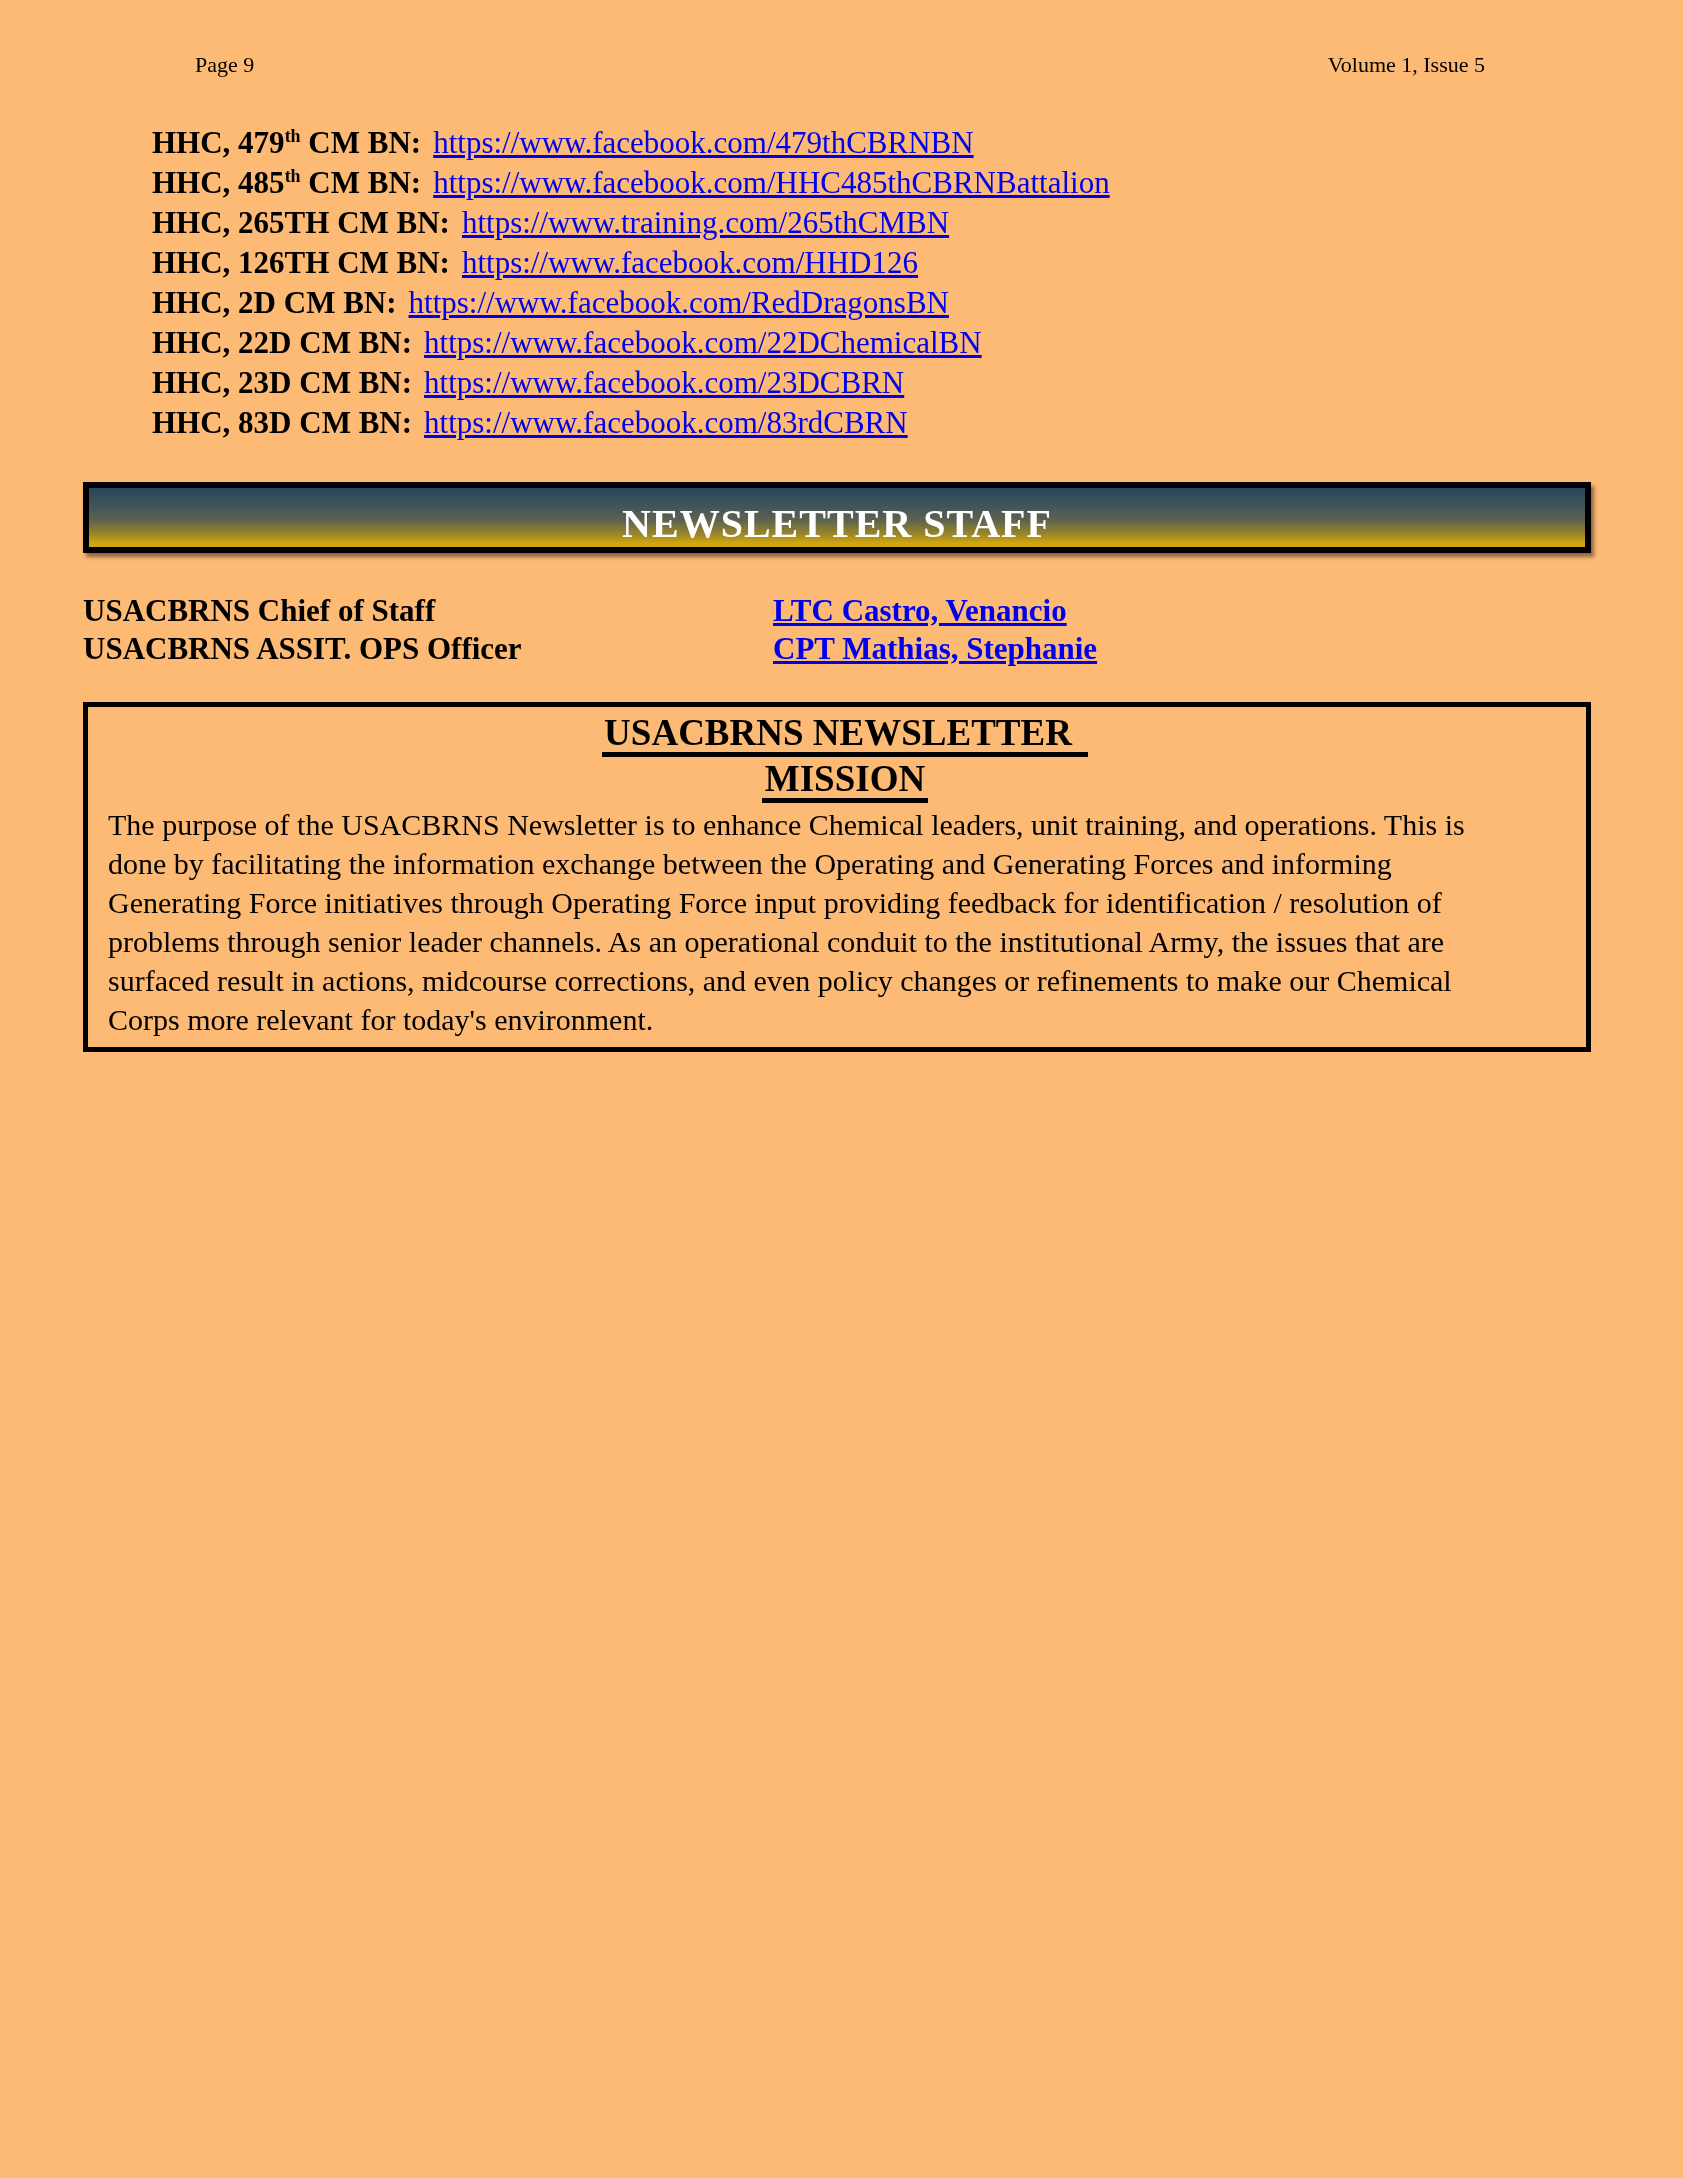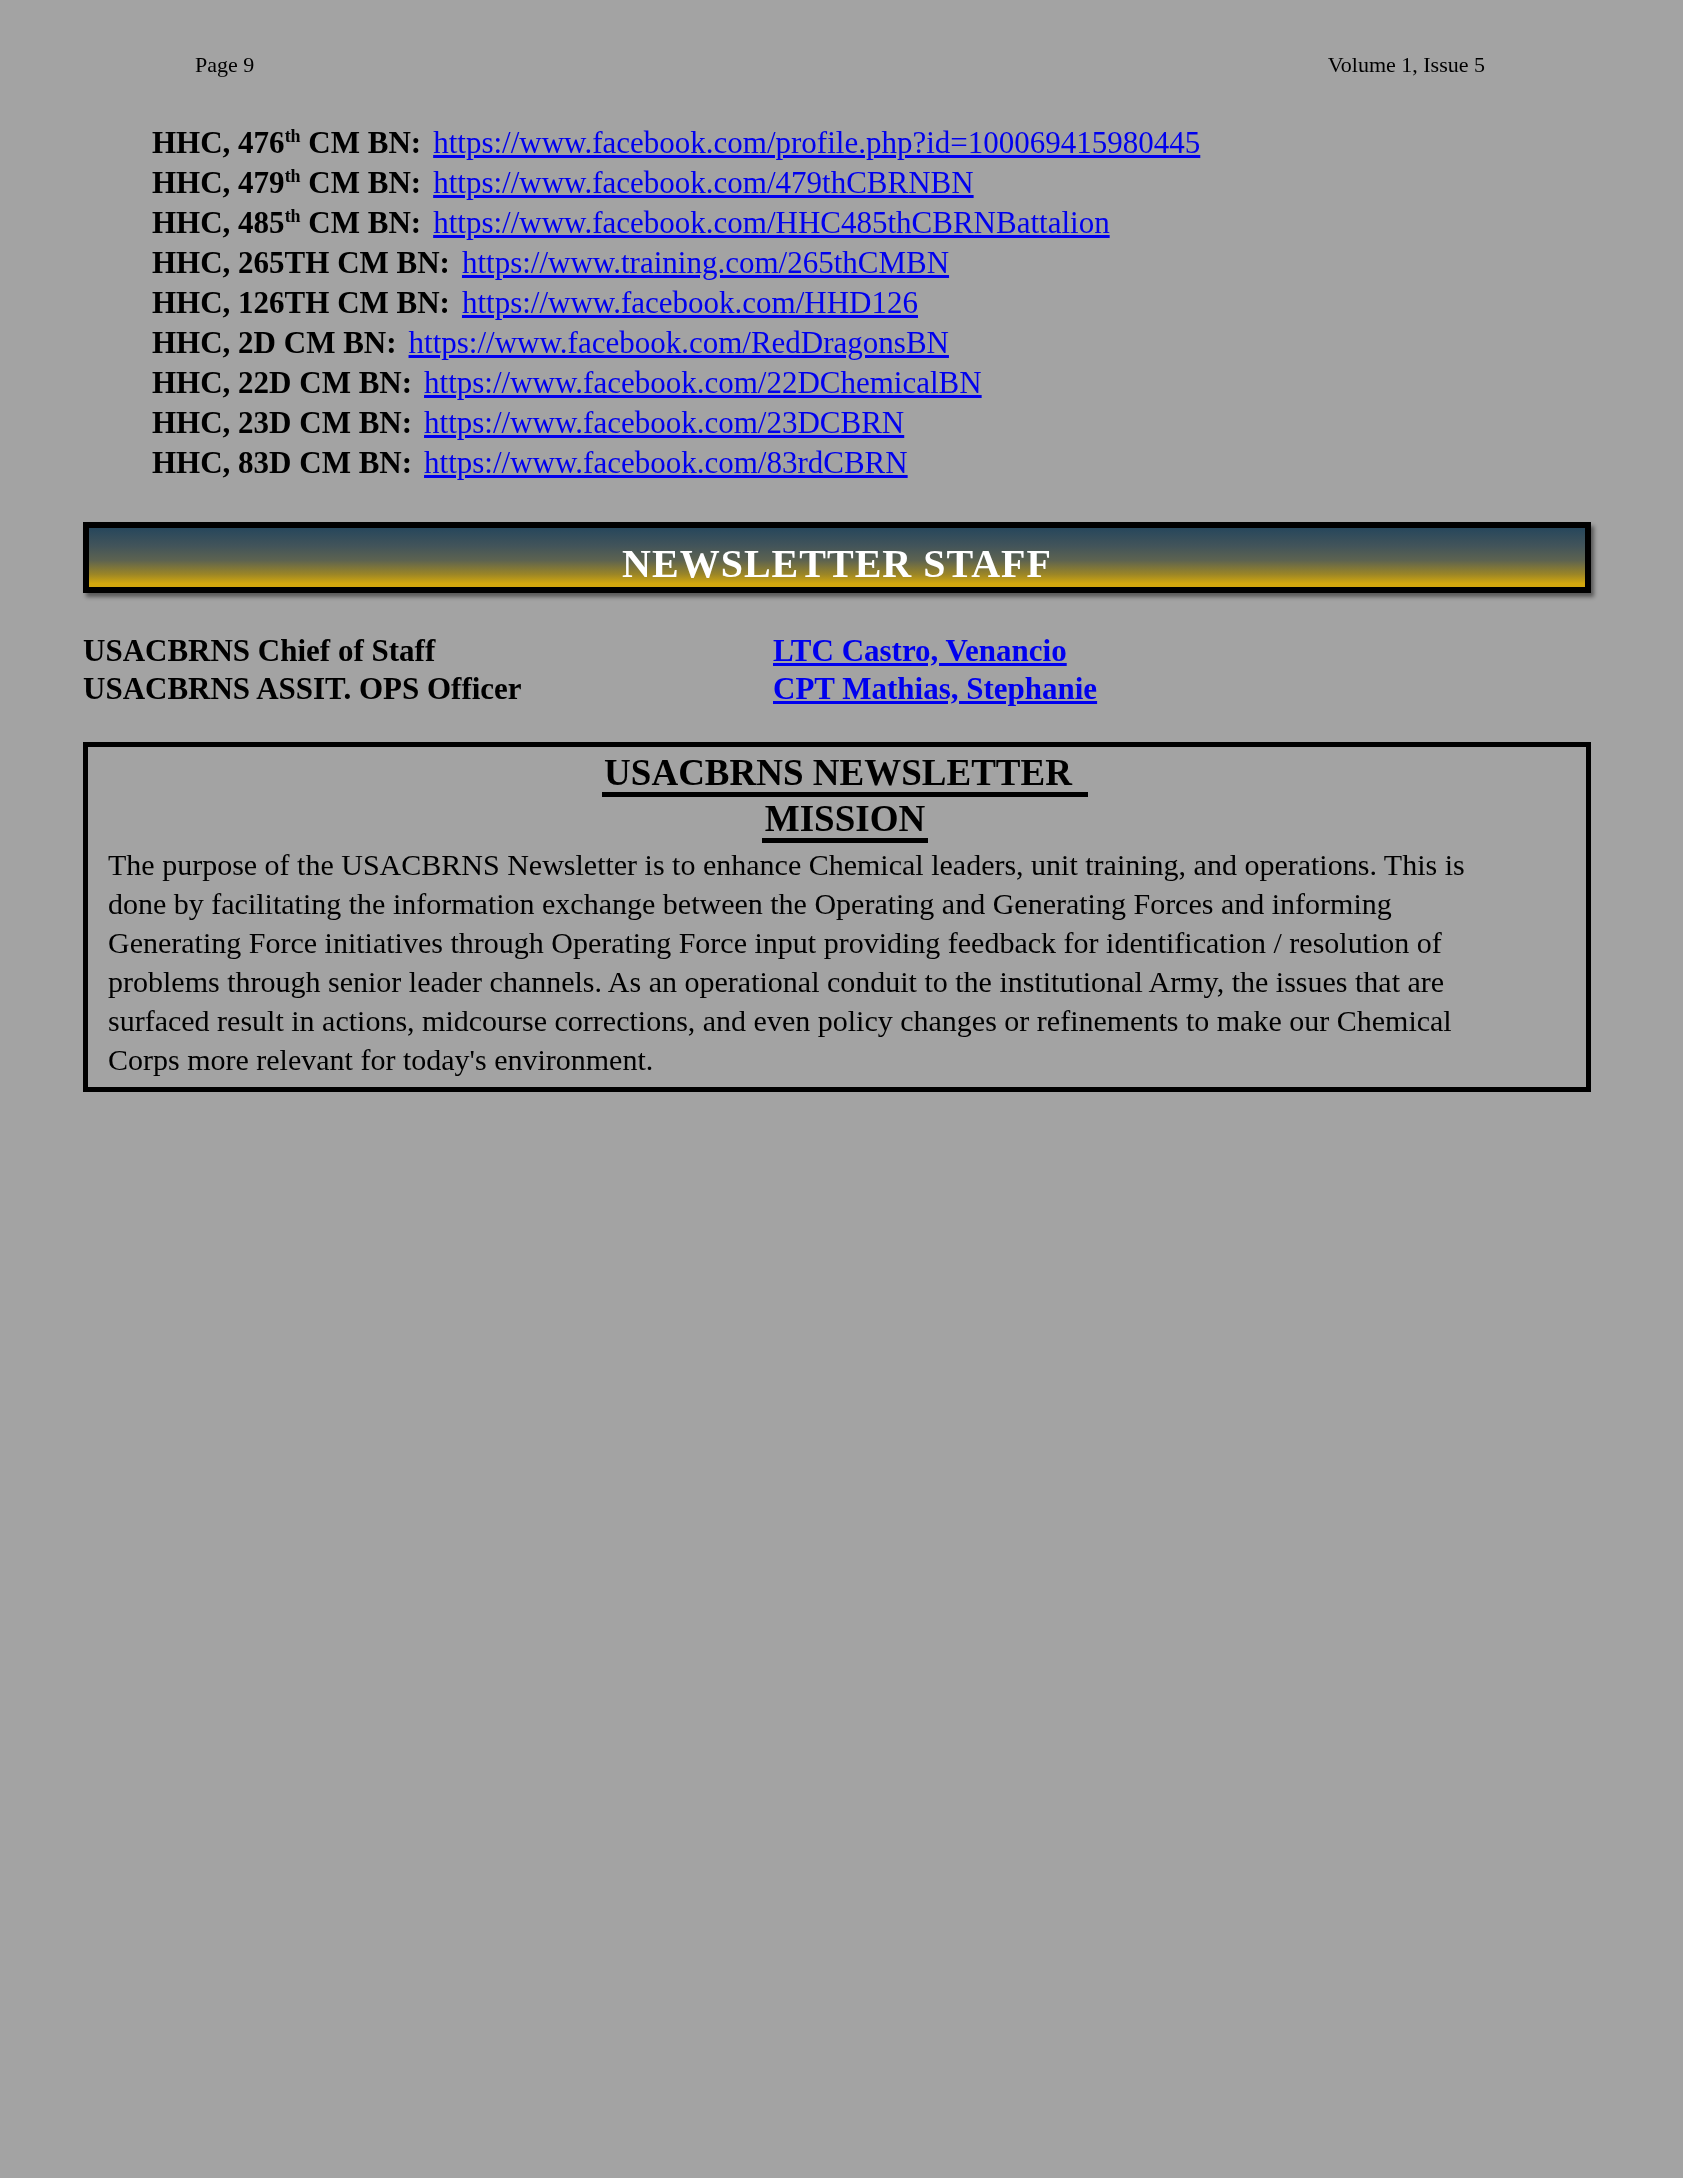--- a/index.html
+++ b/index.html
@@ -1,21 +1,21 @@
 <!DOCTYPE html>
 <html style="--link: #0000ee; --banner-top: #27475c; --banner-gold: #d2a70e; --border: #000000;"><head>
 <meta charset="utf-8">
 <style>
   html, body { margin: 0; padding: 0; background: #c8c8c8; }
   .page {
     position: relative;
     width: 1683px;
     height: 2178px;
     margin: 0 auto;
-    background: #a3a3a3;
+    background: #fdba74;
     font-family: "Liberation Serif", "DejaVu Serif", serif;
     color: #000;
     overflow: hidden;
   }
 
   
   .runhead {
     display: flex;
     justify-content: space-between;
     padding: 50px 198px 0 195px;
@@ -102,23 +102,20 @@
 
 <div class="page">
 
   <div class="runhead">
     <span>Page 9</span>
     <span>Volume 1, Issue 5</span>
   </div>
 
   <div class="fb-list">
     <div class="link-row">
-      <span class="lbl"><span>HHC, 476</span><sup>th</sup><span> CM BN:</span></span><a class="doc-link">https://www.facebook.com/profile.php?id=100069415980445</a>
-    </div>
-    <div class="link-row">
       <span class="lbl"><span>HHC, 479</span><sup>th</sup><span> CM BN:</span></span><a class="doc-link">https://www.facebook.com/479thCBRNBN</a>
     </div>
     <div class="link-row">
       <span class="lbl"><span>HHC, 485</span><sup>th</sup><span> CM BN:</span></span><a class="doc-link">https://www.facebook.com/HHC485thCBRNBattalion</a>
     </div>
     <div class="link-row">
       <span class="lbl"><span>HHC, 265TH</span><sup></sup><span> CM BN:</span></span><a class="doc-link">https://www.training.com/265thCMBN</a>
     </div>
     <div class="link-row">
       <span class="lbl"><span>HHC, 126TH</span><sup></sup><span> CM BN:</span></span><a class="doc-link">https://www.facebook.com/HHD126</a>

